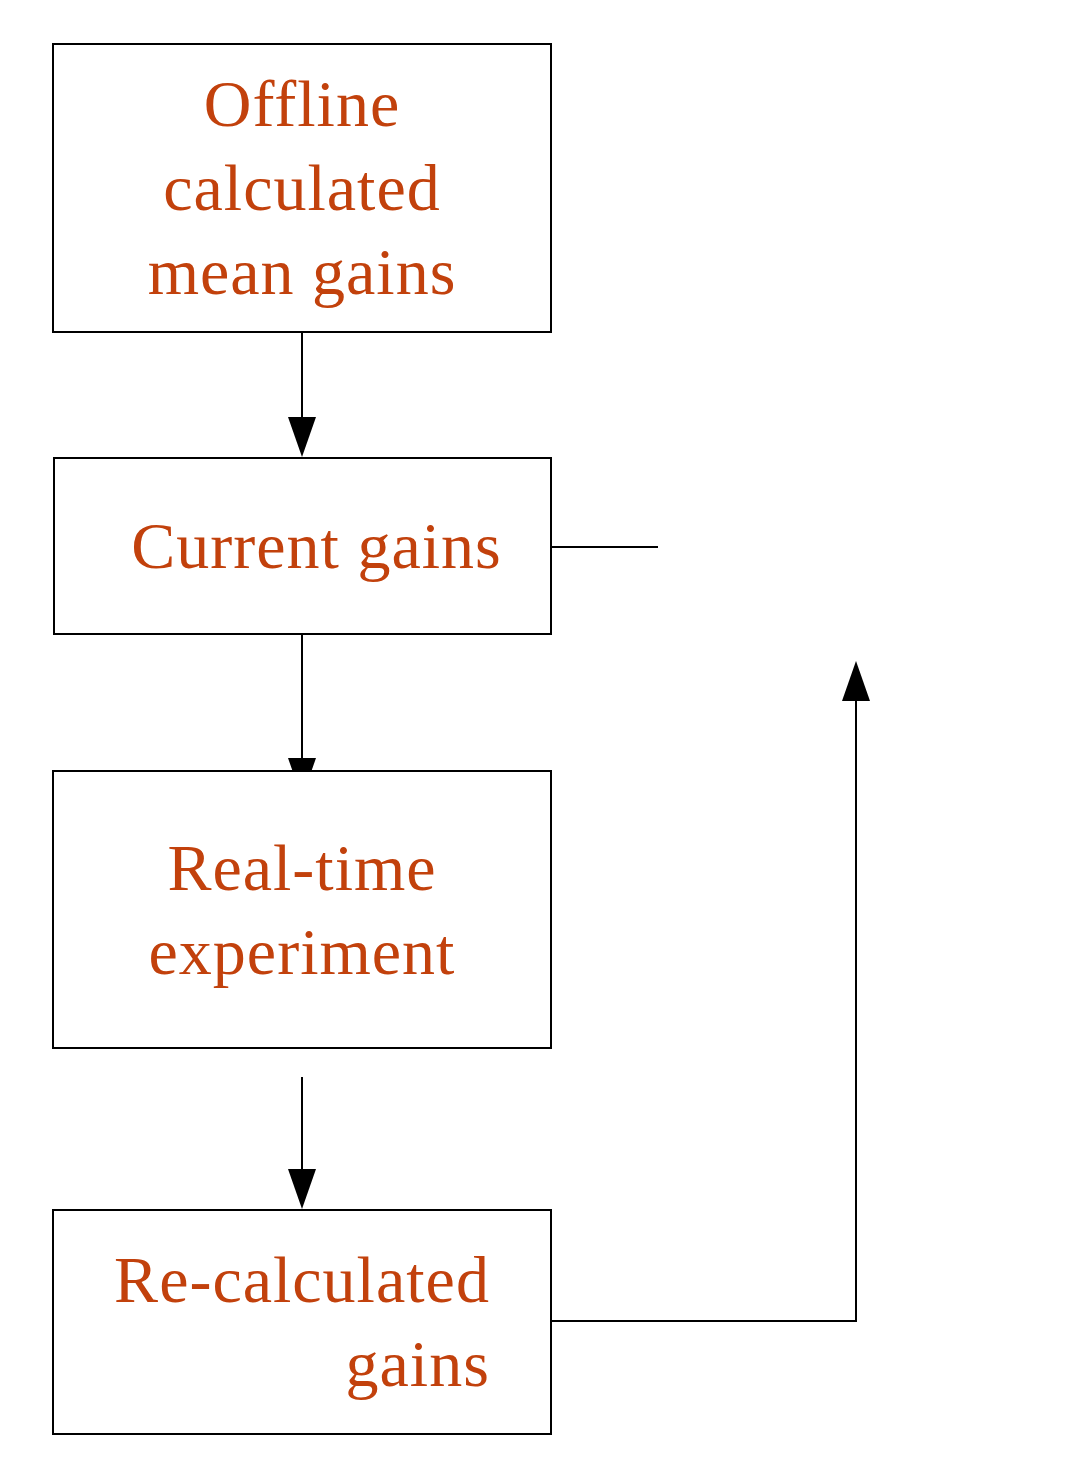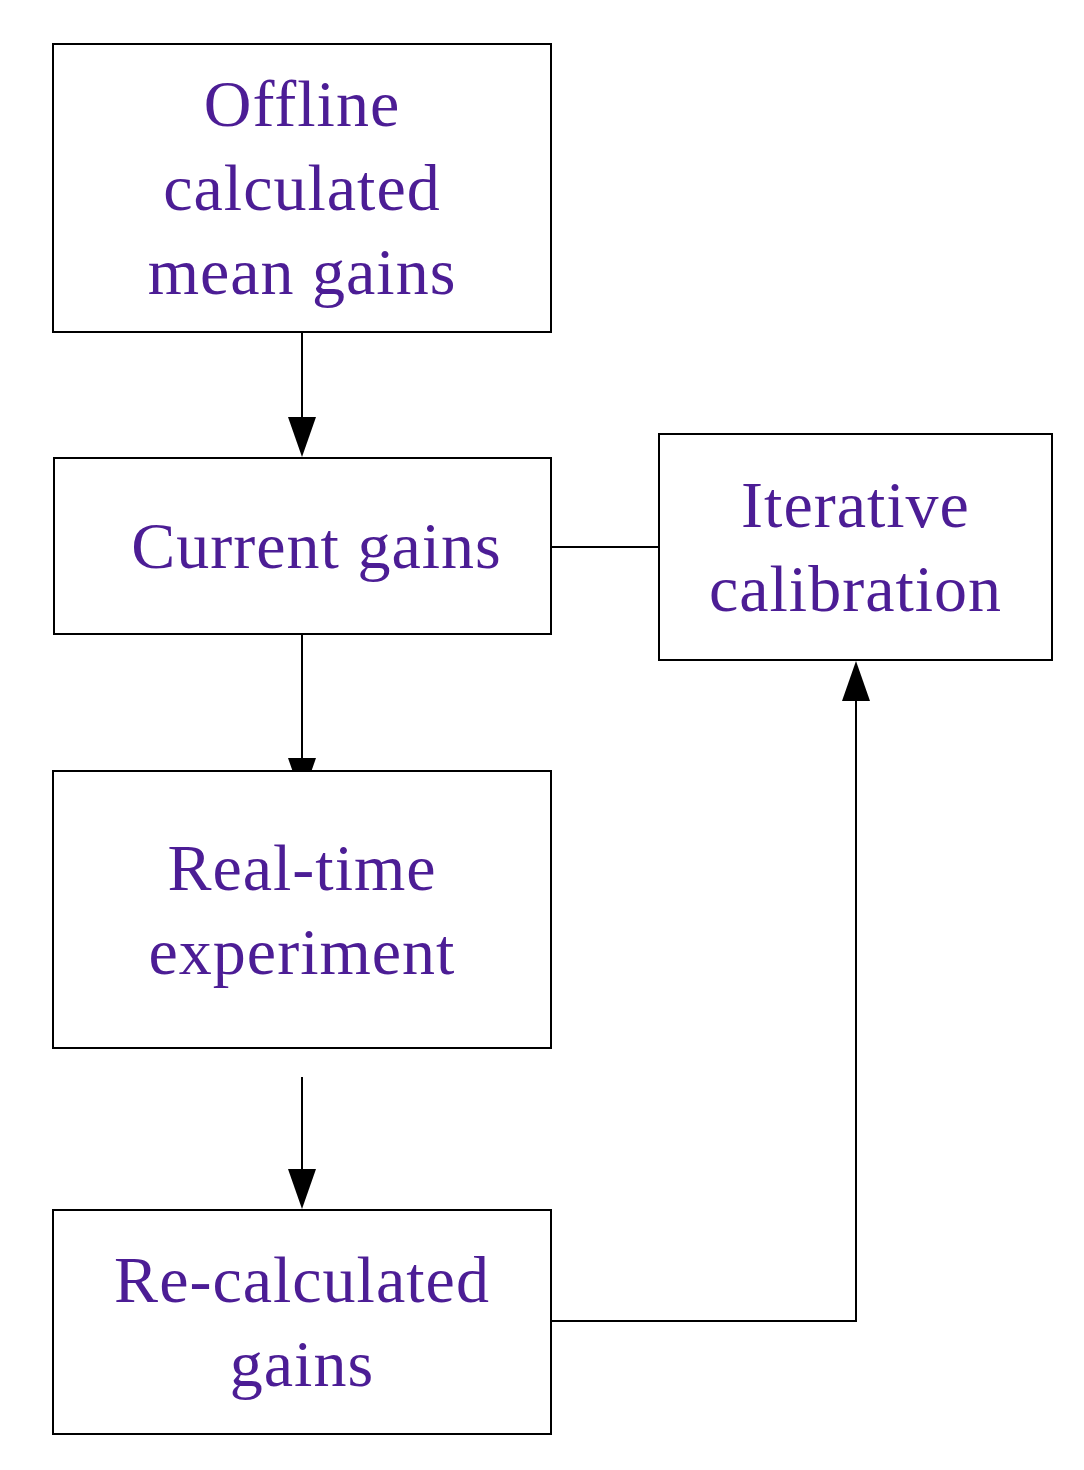--- a/index.html
+++ b/index.html
@@ -6,21 +6,21 @@
     margin: 0;
     padding: 0;
     background: #ffffff;
   }
   .canvas {
     position: relative;
     width: 1084px;
     height: 1470px;
     background: #ffffff;
     font-family: "Liberation Serif", "DejaVu Serif", serif;
-    color: #4c1d95;
+    color: #c2410c;
     overflow: hidden;
   }
   .node {
     position: absolute;
     box-sizing: border-box;
     border: 2px solid #000000;
     background: #ffffff;
     display: flex;
     align-items: center;
     justify-content: center;
@@ -29,21 +29,21 @@
   .node .label {
     white-space: pre-line;
     font-size: 66px;
     line-height: 1.27;
     letter-spacing: 1px;
   }
   #node-offline   { left: 52px;  top: 43px;   width: 500px; height: 290px; }
   #node-current   { left: 53px;  top: 457px;  width: 499px; height: 178px; padding-left: 28px; }
   #node-iterative { left: 658px; top: 433px;  width: 395px; height: 228px; }
   #node-realtime  { left: 52px;  top: 770px;  width: 500px; height: 279px; }
-  #node-recalc    { left: 52px;  top: 1209px; width: 500px; height: 226px; }
+  #node-recalc    { left: 52px;  top: 1209px; width: 500px; height: 226px; text-align: right; }
   svg.connectors {
     position: absolute;
     left: 0;
     top: 0;
     width: 1084px;
     height: 1470px;
     pointer-events: none;
   }
   svg.connectors .edge {
     stroke: #000000;
@@ -90,24 +90,20 @@
   <div class="node" id="node-offline">
     <span class="label">Offline
 calculated
 mean gains</span>
   </div>
 
   <div class="node" id="node-current">
     <span class="label">Current gains</span>
   </div>
 
-  <div class="node" id="node-iterative">
-    <span class="label">Iterative
-calibration</span>
-  </div>
 
   <div class="node" id="node-realtime">
     <span class="label">Real-time
 experiment</span>
   </div>
 
   <div class="node" id="node-recalc">
     <span class="label">Re-calculated
 gains</span>
   </div>

